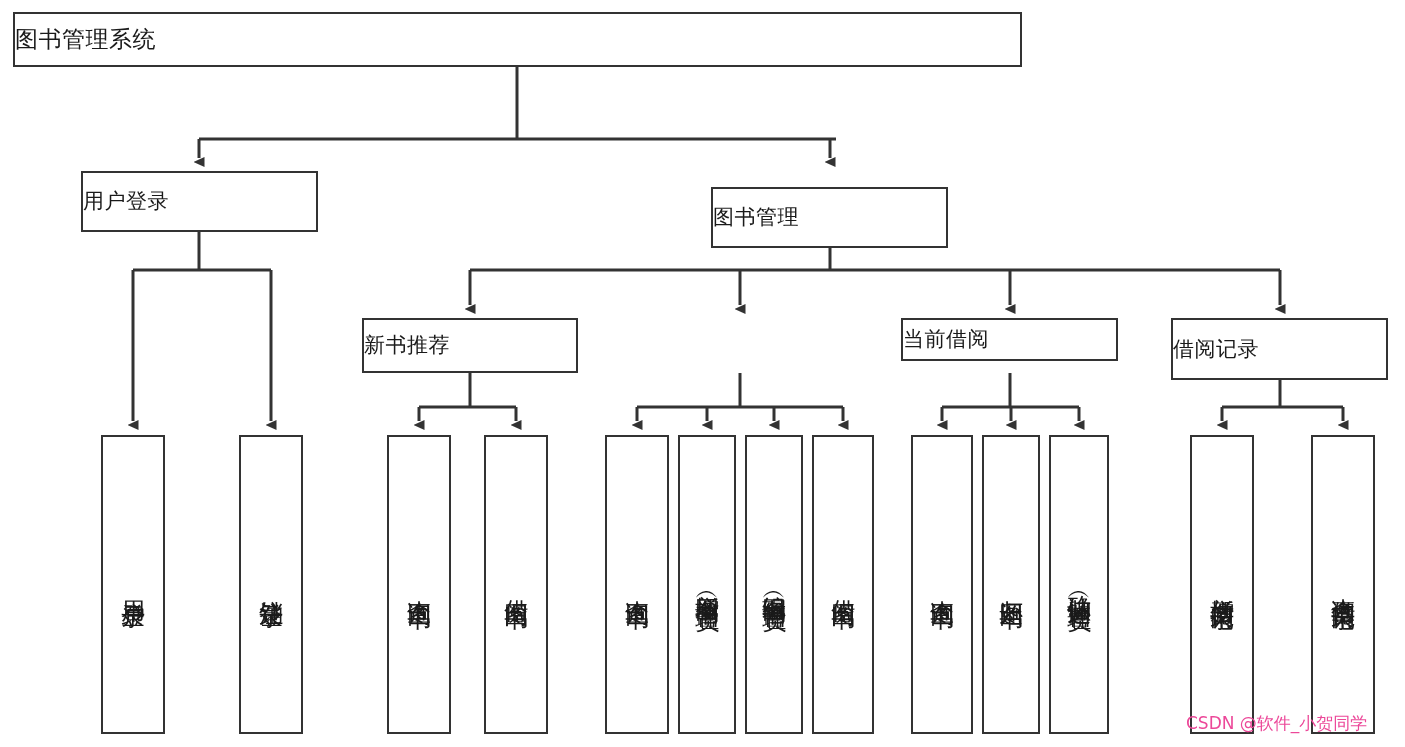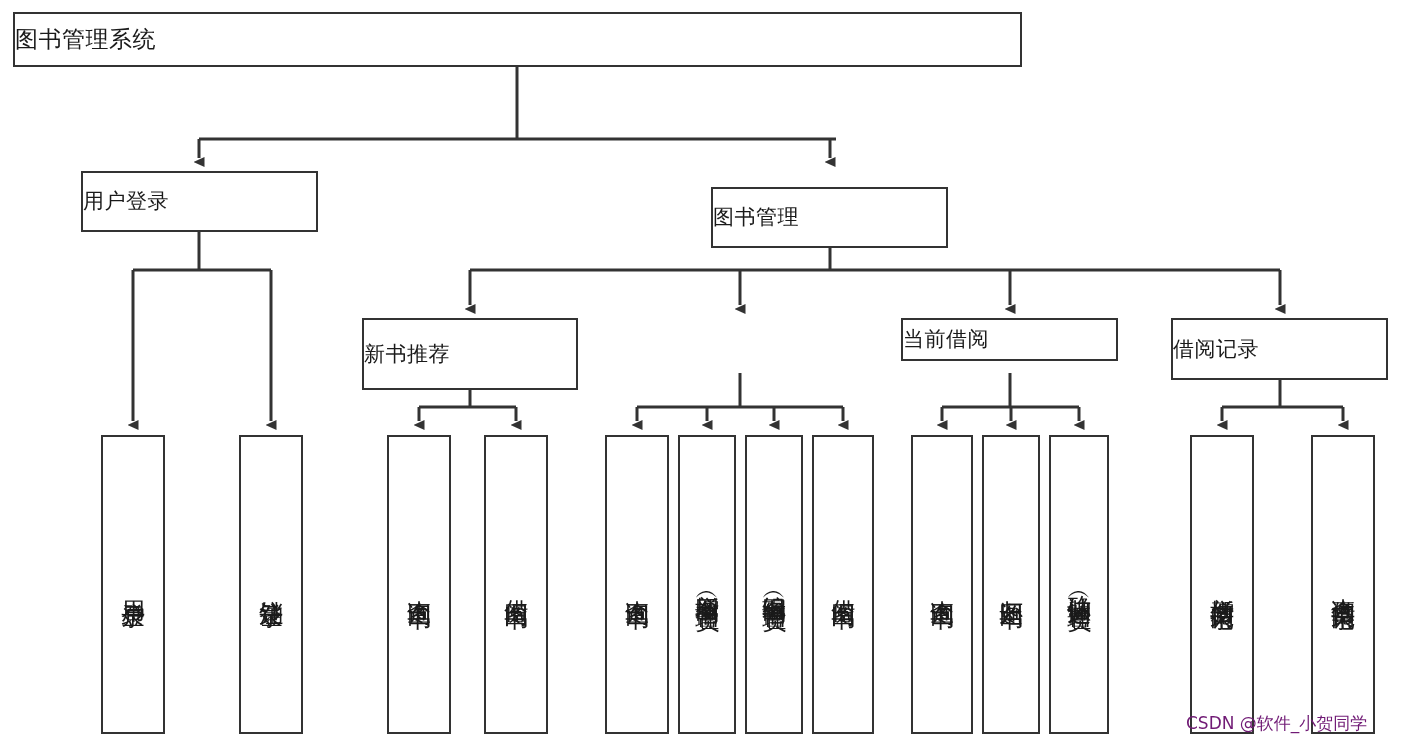--- a/index.html
+++ b/index.html
@@ -59,21 +59,21 @@
     white-space: nowrap;
   }
   #root-node .node-label {
     font-size: 23px;
   }
   .watermark {
     position: absolute;
     left: 1186px;
     top: 712px;
     font-size: 17px;
-    color: #701a75;
+    color: #ec4899;
     white-space: nowrap;
     z-index: 3;
     font-family: "DejaVu Sans", "Liberation Sans", sans-serif;
   }
 </style>
 </head>
 <body>
 
 <div id="diagram-root">
 
@@ -131,21 +131,21 @@
     <span class="node-label">图书管理系统</span>
   </div>
 
   <div class="node horizontal" style="left:81px; top:171px; width:237px; height:61px;">
     <span class="node-label">用户登录</span>
   </div>
   <div class="node horizontal" style="left:711px; top:171px; width:237px; height:61px;margin-top:16px;">
     <span class="node-label">图书管理</span>
   </div>
 
-  <div class="node horizontal" style="left:362px; top:318px; width:216px; height:72px;">
+  <div class="node horizontal" style="left:362px; top:318px; width:216px; height:55px;">
     <span class="node-label">新书推荐</span>
   </div>
   <div class="node horizontal" style="left:901px; top:318px; width:217px; height:43px;">
     <span class="node-label">当前借阅</span>
   </div>
   <div class="node horizontal" style="left:1171px; top:318px; width:217px; height:62px;">
     <span class="node-label">借阅记录</span>
   </div>
 
   <div class="node vertical" style="left:101px; top:435px; width:64px; height:299px;">

